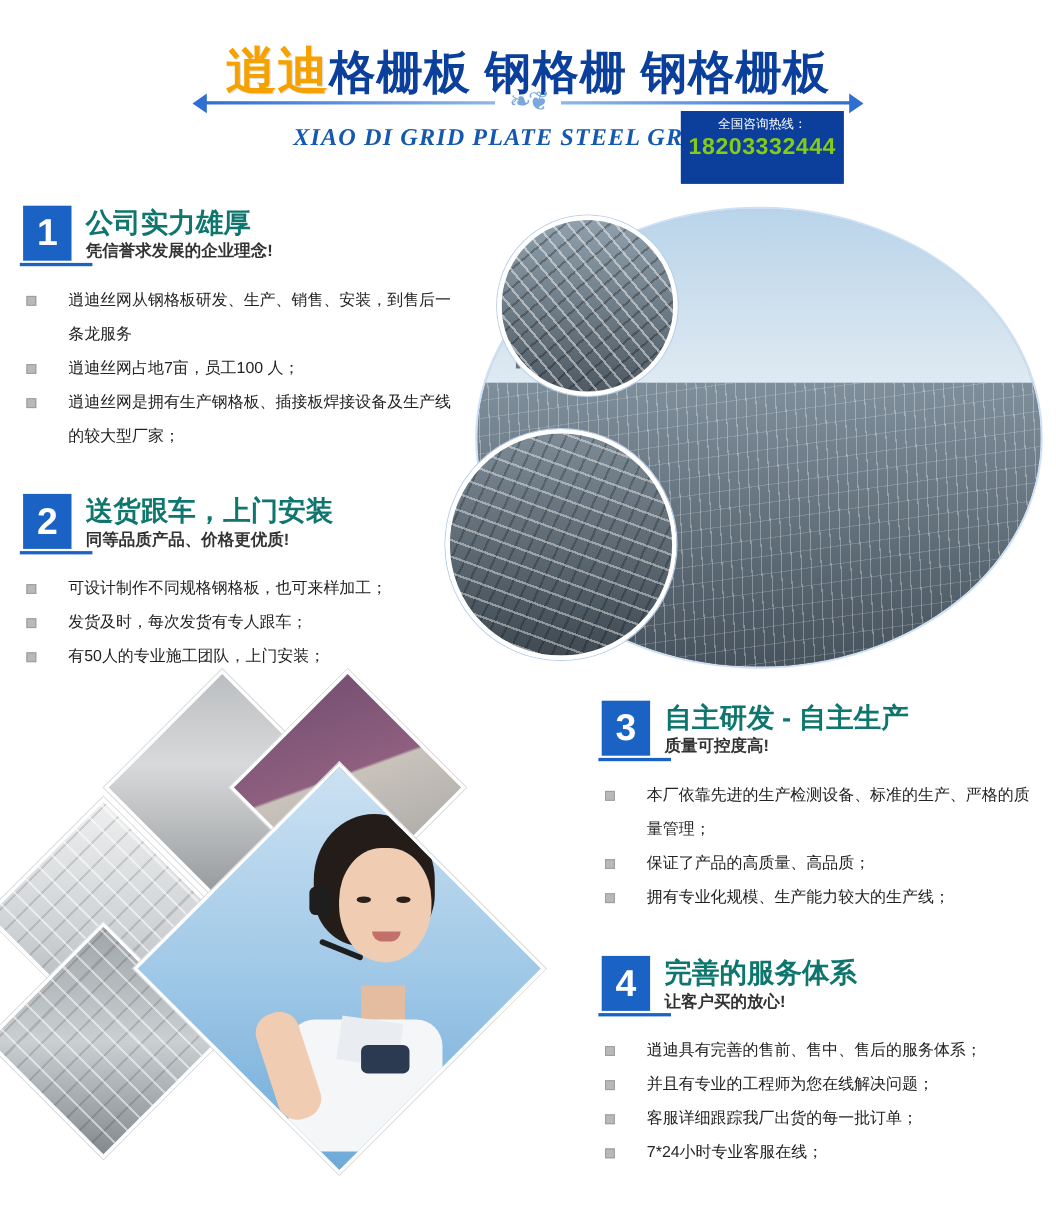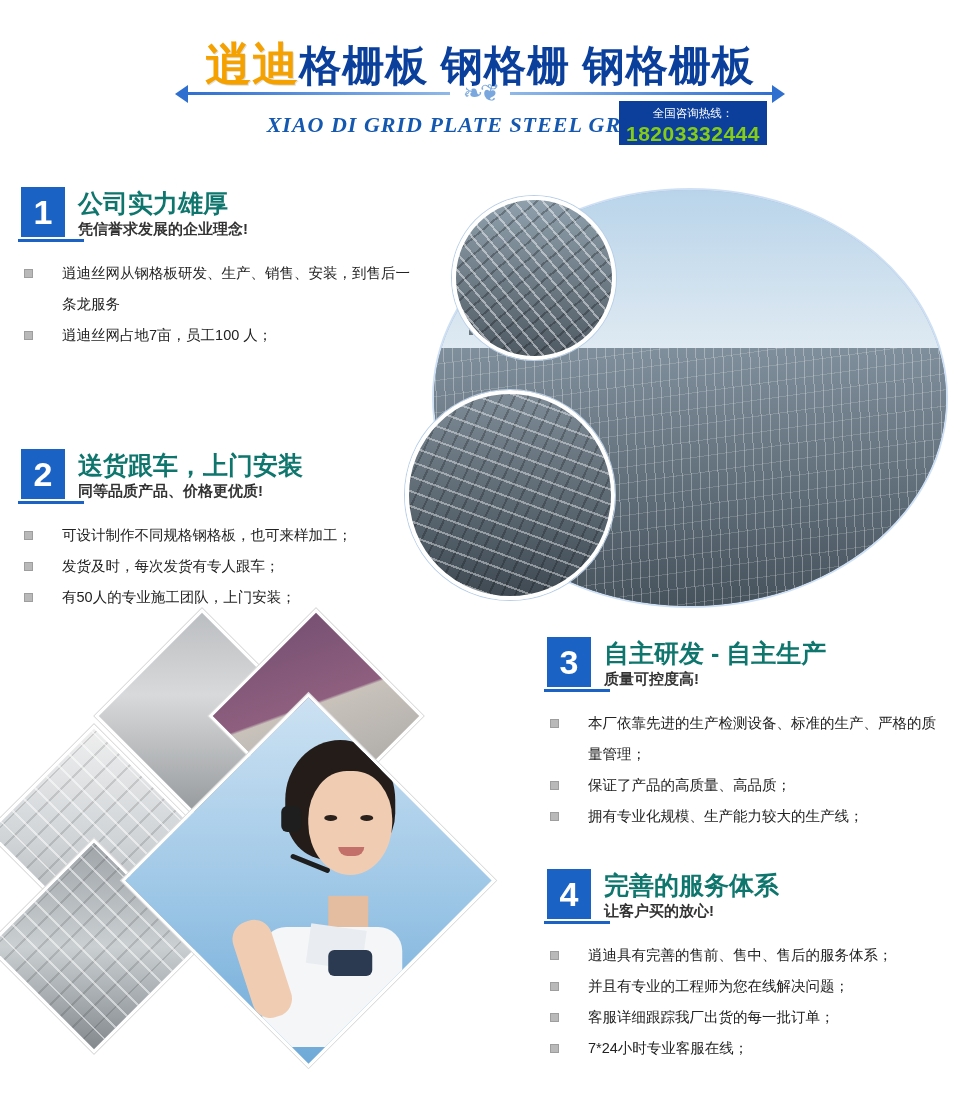--- a/index.html
+++ b/index.html
@@ -102,21 +102,21 @@
     font-weight: bold;
     font-size: 22px;
     color: #1558b0;
     letter-spacing: 1px;
   }
   .hotline-box {
     position: absolute;
     top: 101px;
     right: 193px;
     width: 148px;
-    height: 44px;
+    height: 66px;
     background: #0c3f9b;
     border: 2px solid #0c3f9b;
     color: #ffffff;
     text-align: center;
   }
   .hotline-label {
     font-size: 11.5px;
     line-height: 17px;
     padding-top: 2px;
     color: #ffffff;
@@ -408,20 +408,24 @@
       </div>
     </div>
     <div class="bullets">
       <div class="bullet">
         <span class="sq"></span>
         <span class="cont">逍迪丝网从钢格板研发、生产、销售、安装，到售后一条龙服务</span>
       </div>
       <div class="bullet">
         <span class="sq"></span>
         <span class="cont">逍迪丝网占地7亩，员工100 人；</span>
+      </div>
+      <div class="bullet">
+        <span class="sq"></span>
+        <span class="cont">逍迪丝网是拥有生产钢格板、插接板焊接设备及生产线的较大型厂家；</span>
       </div>
     </div>
   </div>
 
   <div class="block" style="left:22px; top:450px; width:400px;">
     <div class="heading">
       <div class="num-badge underline">2</div>
       <div class="head-texts">
         <div class="head-main">送货跟车，上门安装</div>
         <div class="head-sub">同等品质产品、价格更优质!</div>

